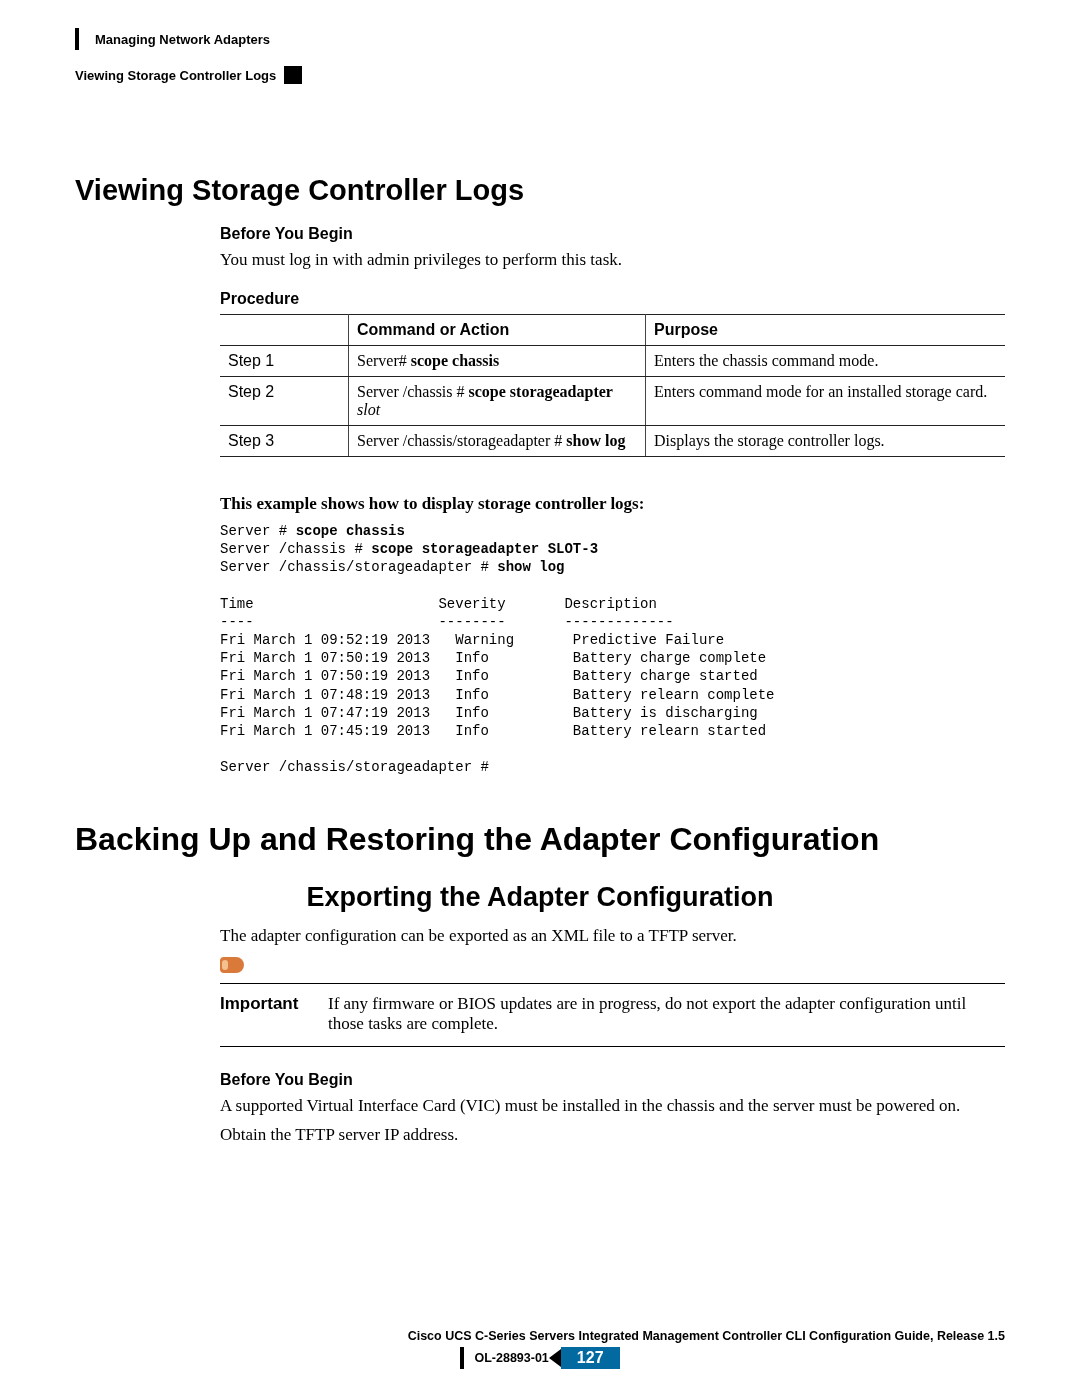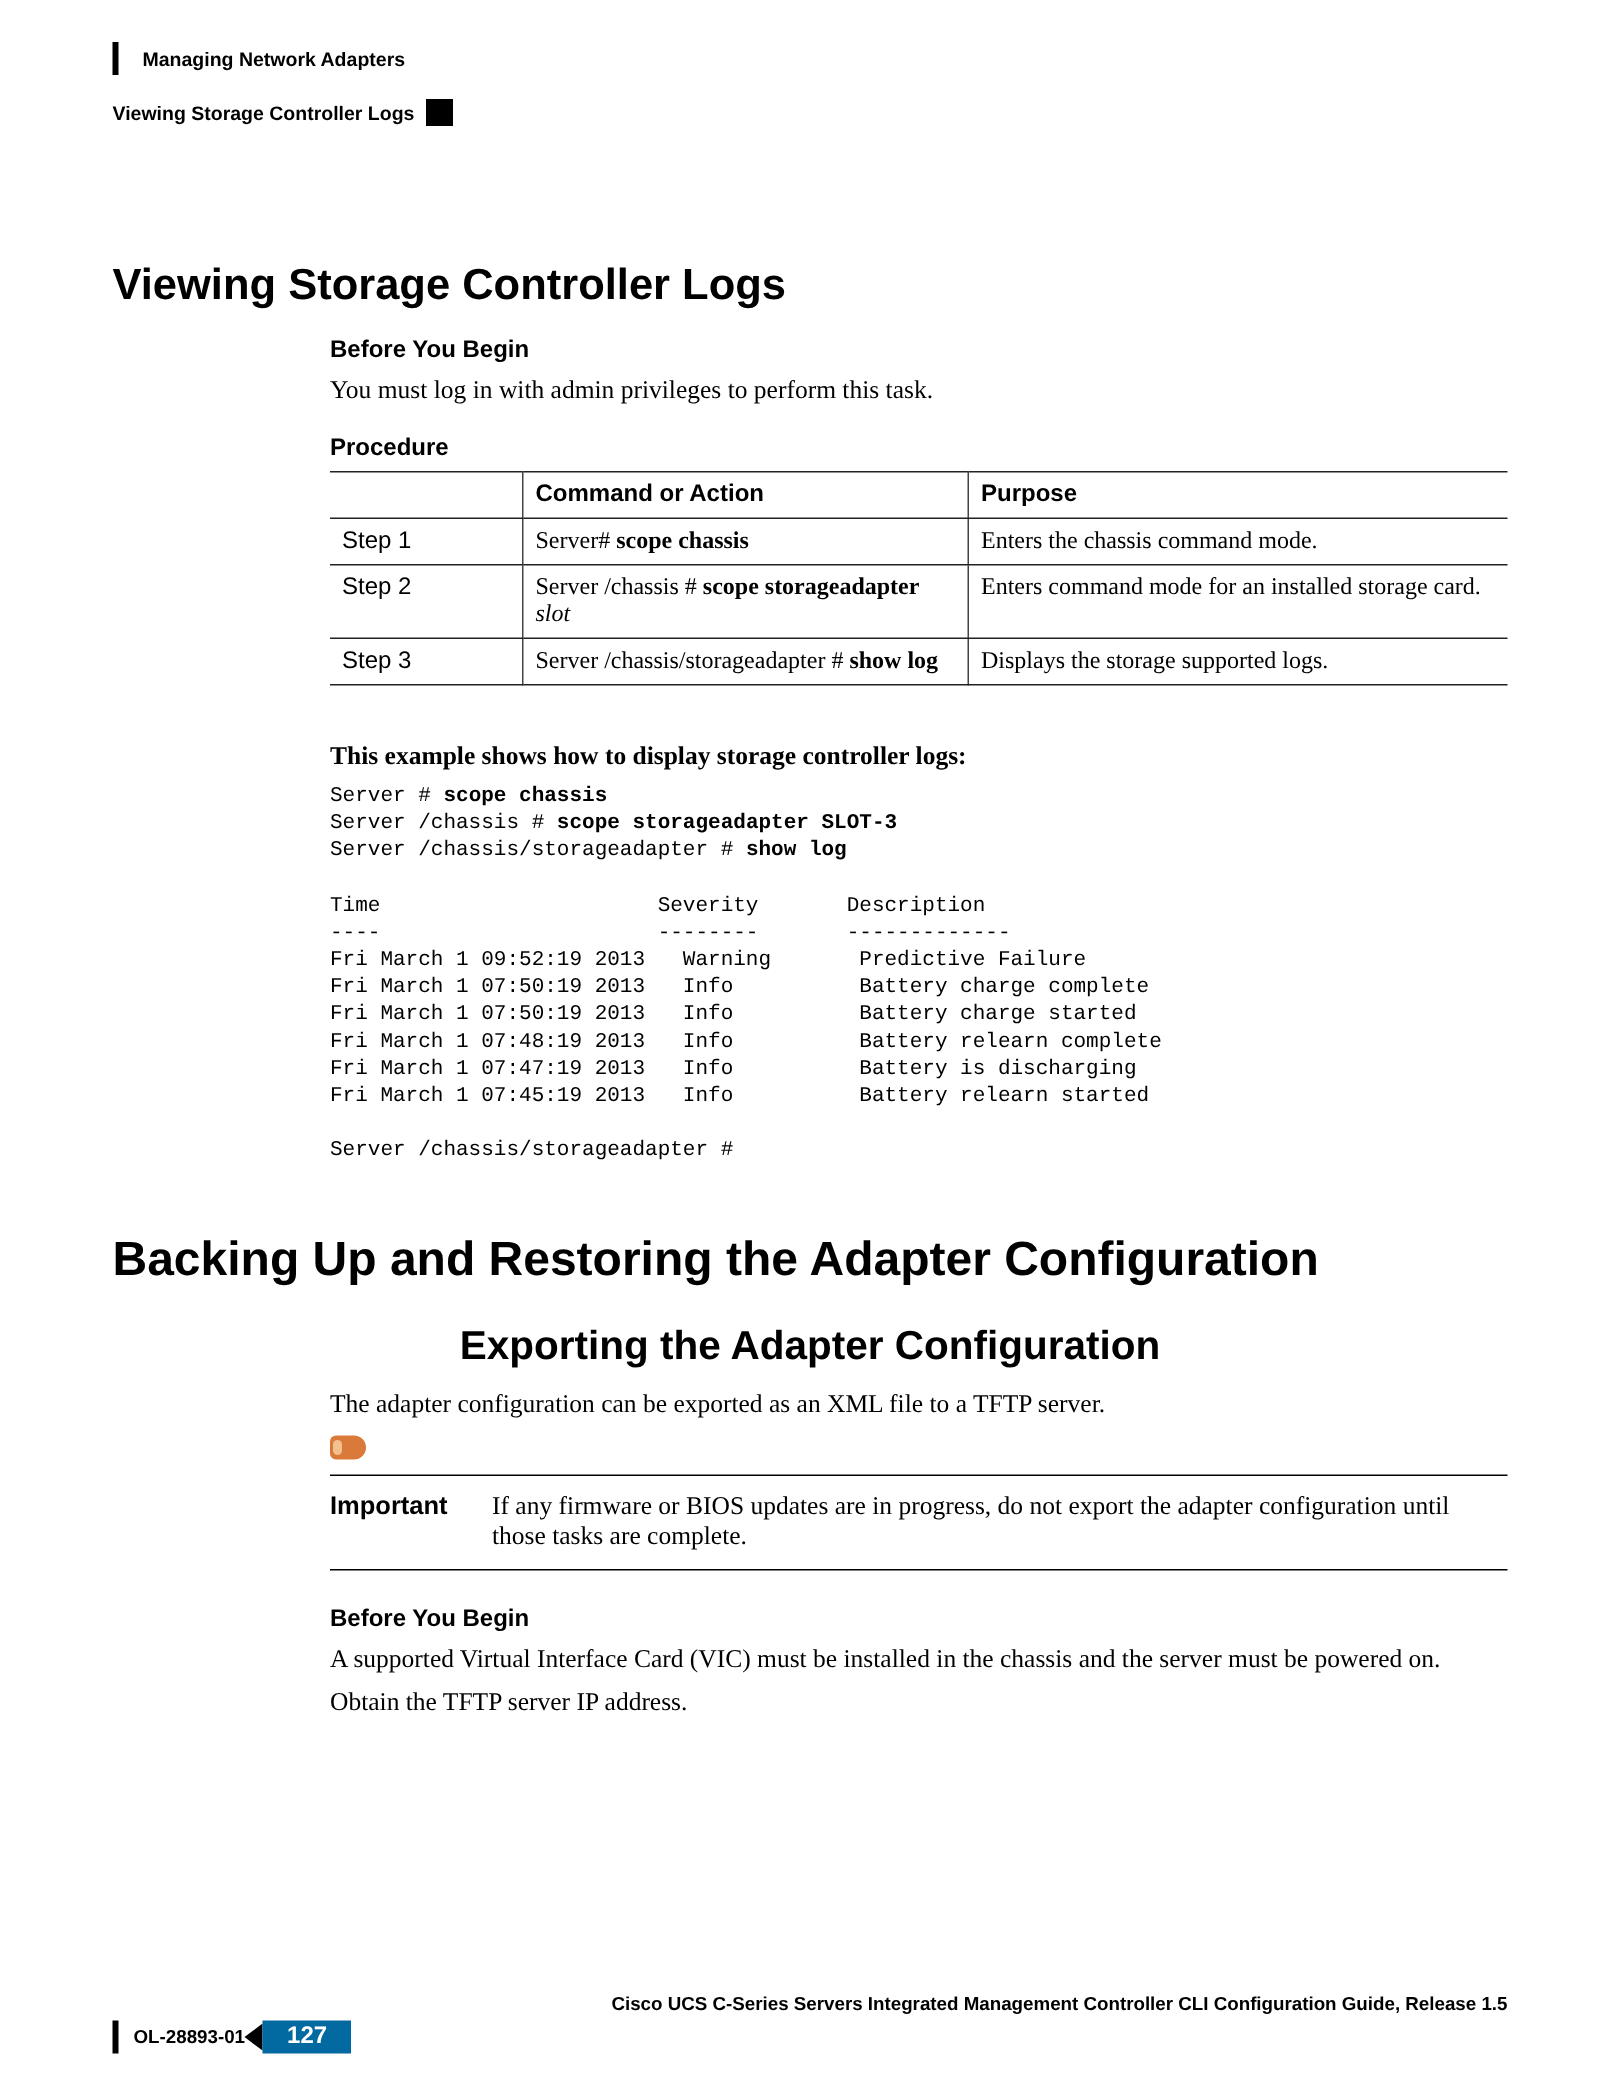--- a/index.html
+++ b/index.html
@@ -154,21 +154,21 @@
     font-family: Arial, Helvetica, sans-serif;
   }
   .footer .guide {
     text-align: right;
     font-size: 12.5px;
     font-weight: bold;
     margin-bottom: 4px;
   }
   .footer .bottom-row {
     display: flex;
-    justify-content: flex-start;
+    justify-content: center;
     align-items: center;
   }
   .footer .docid {
     font-size: 12.5px;
     font-weight: bold;
     display: flex;
     align-items: center;
     gap: 10px;
   }
   .footer .crop-mark-bl {
@@ -234,21 +234,21 @@
             <td class="cmd">
               <span>Server /chassis # </span><b>scope storageadapter </b><i>slot</i>
             </td>
             <td>Enters command mode for an installed storage card.</td>
           </tr>
           <tr>
             <td class="step">Step 3</td>
             <td class="cmd">
               <span>Server /chassis/storageadapter # </span><b>show log</b><i></i>
             </td>
-            <td>Displays the storage supported logs.</td>
+            <td>Displays the storage controller logs.</td>
           </tr>
         </tbody>
       </table>
 
       <p style="margin-top:36px; margin-bottom:4px;font-weight:bold;">This example shows how to display storage controller logs:</p>
 
       <pre class="cli"><span>Server # </span><b>scope chassis</b>
 <span>Server /chassis # </span><b>scope storageadapter SLOT-3</b>
 <span>Server /chassis/storageadapter # </span><b>show log</b>
 

